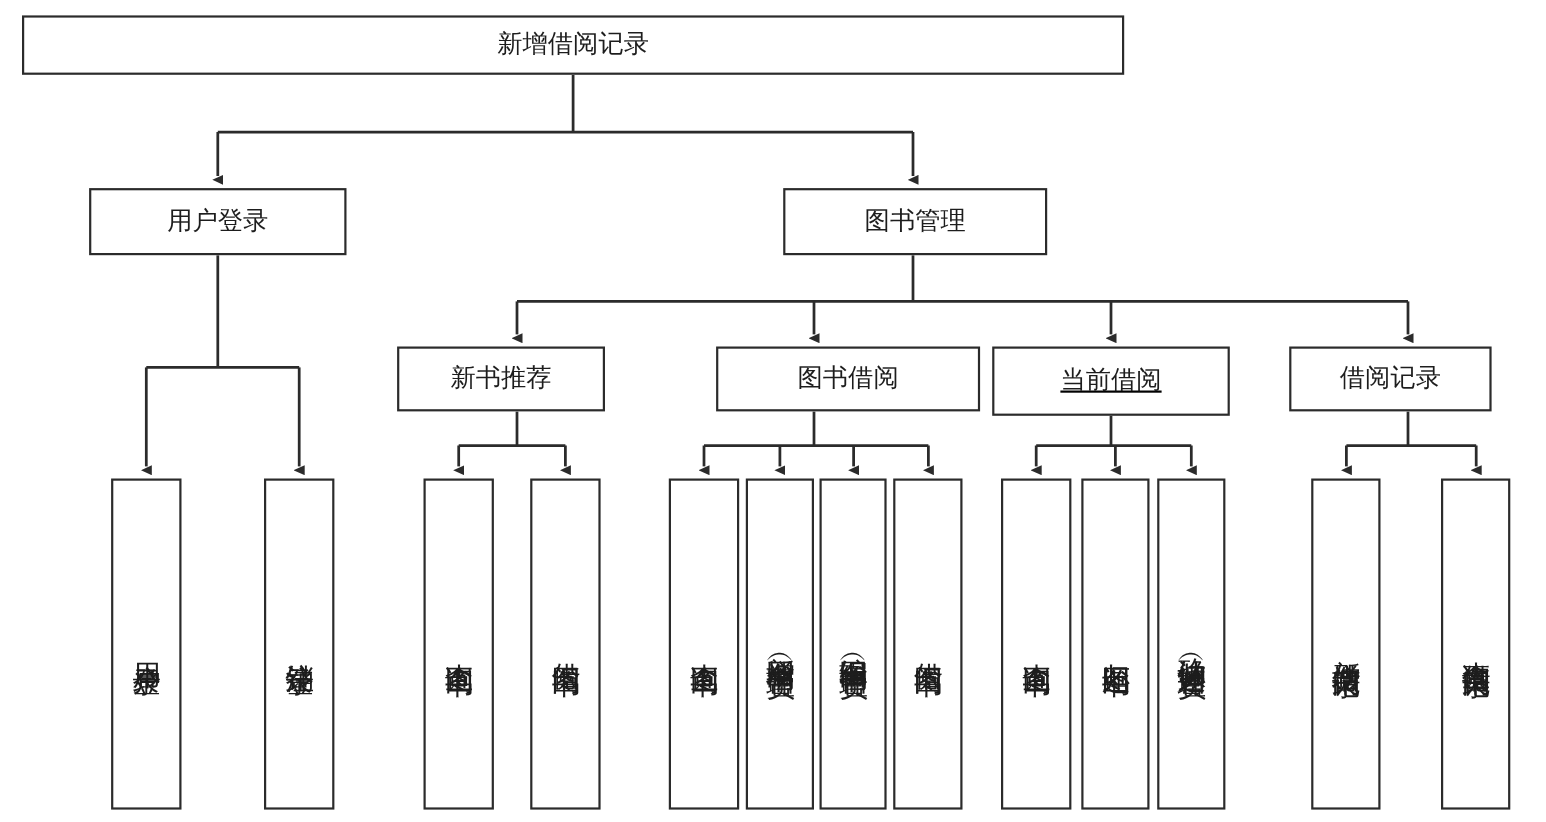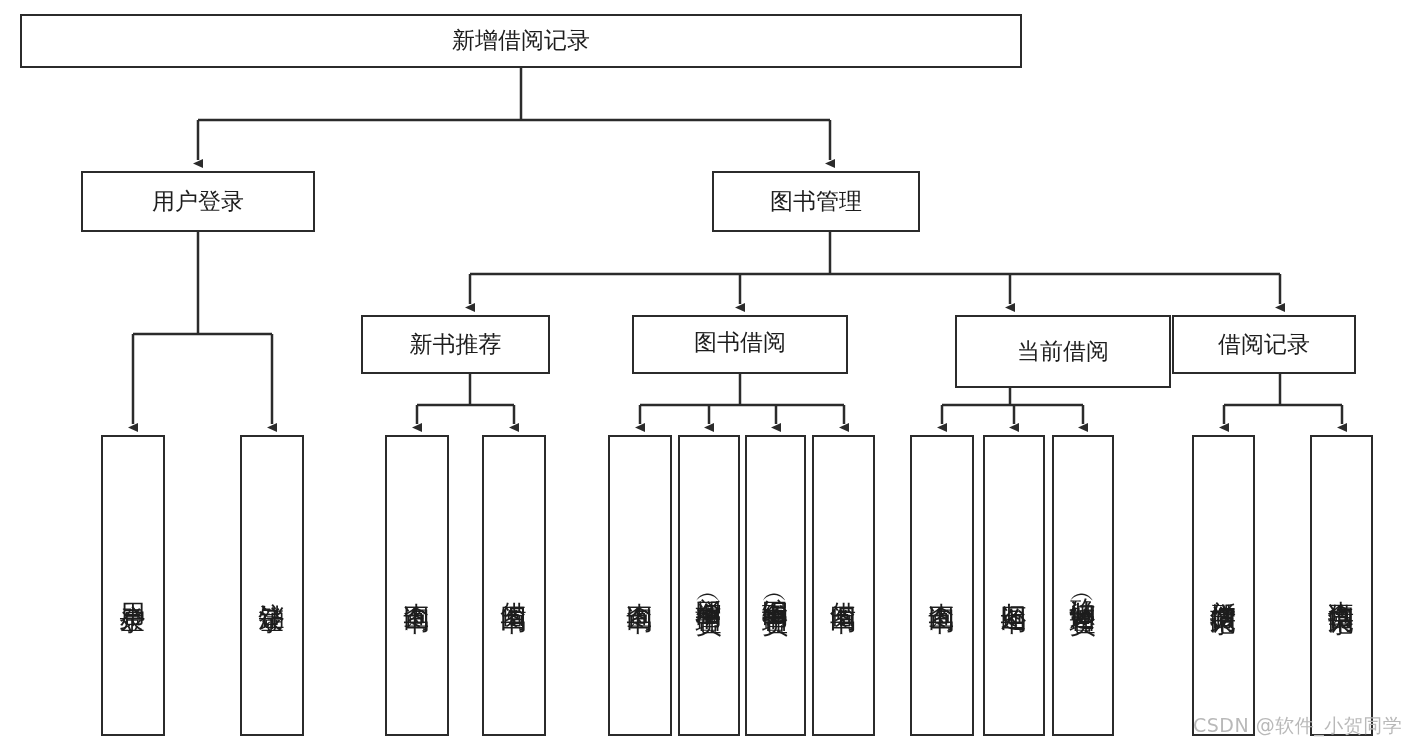--- a/index.html
+++ b/index.html
@@ -111,30 +111,30 @@
       </g>
   </svg>
 
   <div id="node-layer">
       <div class="node horiz" style="left: 20px; top: 14px; width: 1002px; height: 54px;">
         <span class="label">新增借阅记录</span>
       </div>
       <div class="node horiz" style="left: 81px; top: 171px; width: 234px; height: 61px;">
         <span class="label">用户登录</span>
       </div>
-      <div class="node horiz" style="left: 712px; top: 171px; width: 208px; height: 61px;">
+      <div class="node horiz" style="left: 712px; top: 171px; width: 240px; height: 61px;">
         <span class="label">图书管理</span>
       </div>
       <div class="node horiz" style="left: 361px; top: 315px; width: 189px; height: 59px;">
         <span class="label">新书推荐</span>
       </div>
-      <div class="node horiz" style="left: 632px; top: 315px; width: 216px; height: 59px; font-family: Liberation Mono, monospace;">
+      <div class="node horiz" style="left: 651px; top: 315px; width: 240px; height: 59px;">
         <span class="label">图书借阅</span>
       </div>
-      <div class="node horiz" style="left: 955px; top: 315px; width: 216px; height: 73px;">
+      <div class="node horiz" style="left: 902px; top: 315px; width: 216px; height: 63px; text-decoration: underline;">
         <span class="label">当前借阅</span>
       </div>
       <div class="node horiz" style="left: 1172px; top: 315px; width: 184px; height: 59px;">
         <span class="label">借阅记录</span>
       </div>
       <div class="node vert" style="left: 101px; top: 435px; width: 64px; height: 301px;">
         <span class="label">用户登录</span>
       </div>
       <div class="node vert" style="left: 240px; top: 435px; width: 64px; height: 301px;">
         <span class="label">注销登录</span>
@@ -167,15 +167,14 @@
         <span class="label">确认归还（管理员）</span>
       </div>
       <div class="node vert" style="left: 1192px; top: 435px; width: 63px; height: 301px;">
         <span class="label">新增借阅记录</span>
       </div>
       <div class="node vert" style="left: 1310px; top: 435px; width: 63px; height: 301px;">
         <span class="label">查询借阅记录</span>
       </div>
     </div>
 
-  <div class="watermark" style="left: 1193px; top: 713px;">CSDN @软件_小贺同学</div>
 
 </div>
 
 </body></html>

